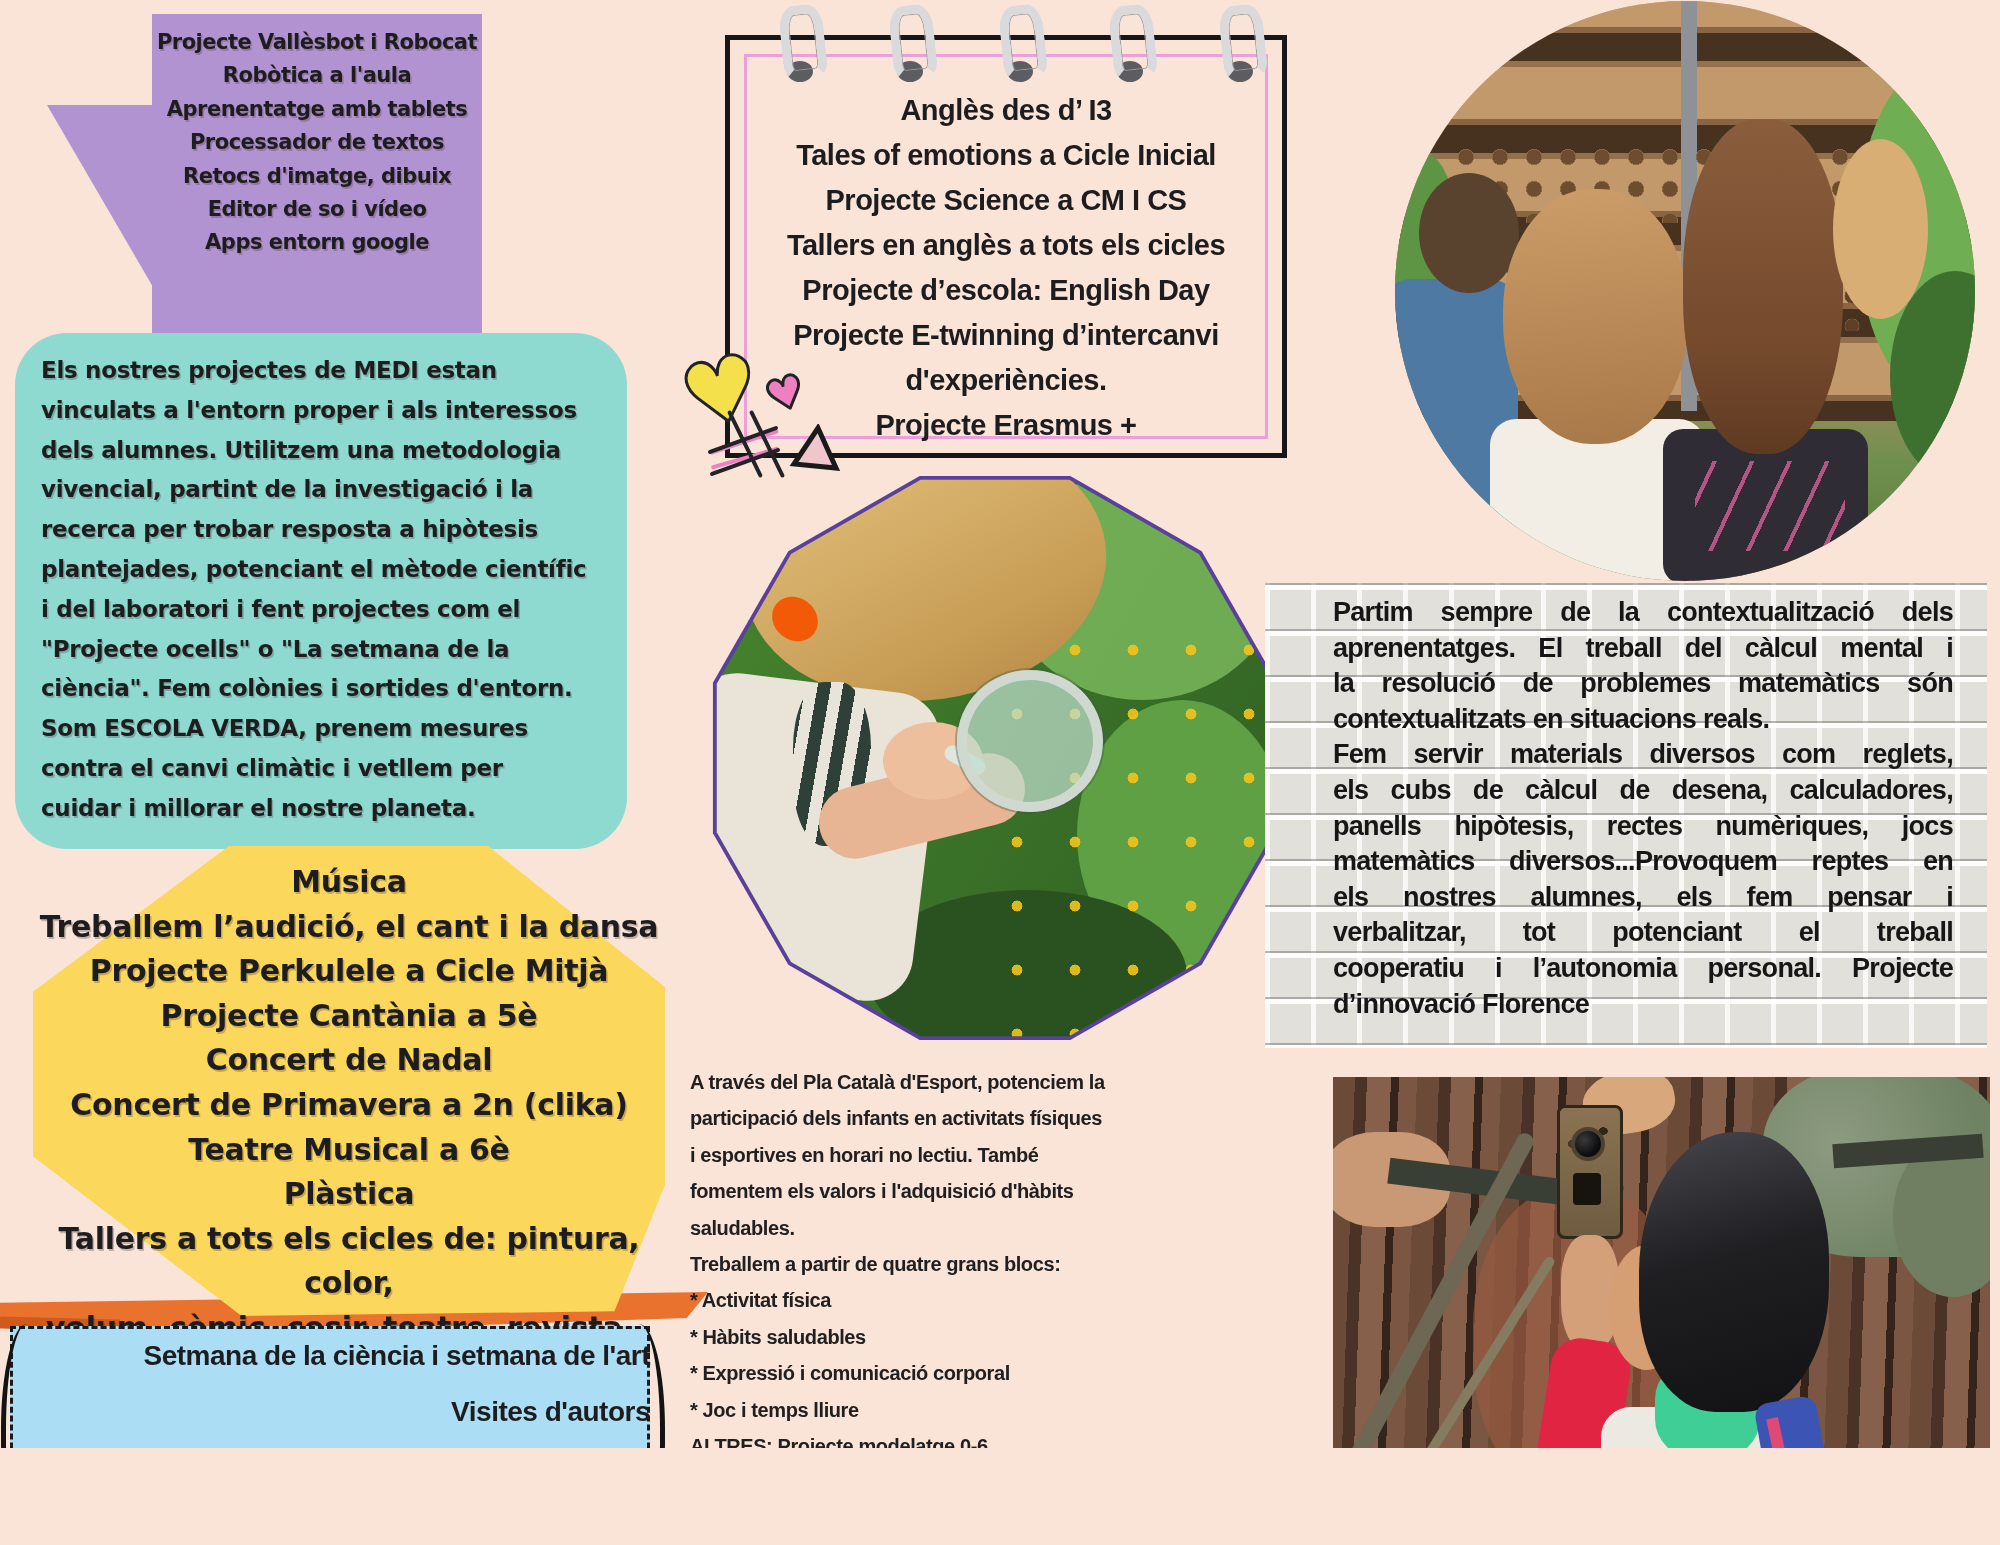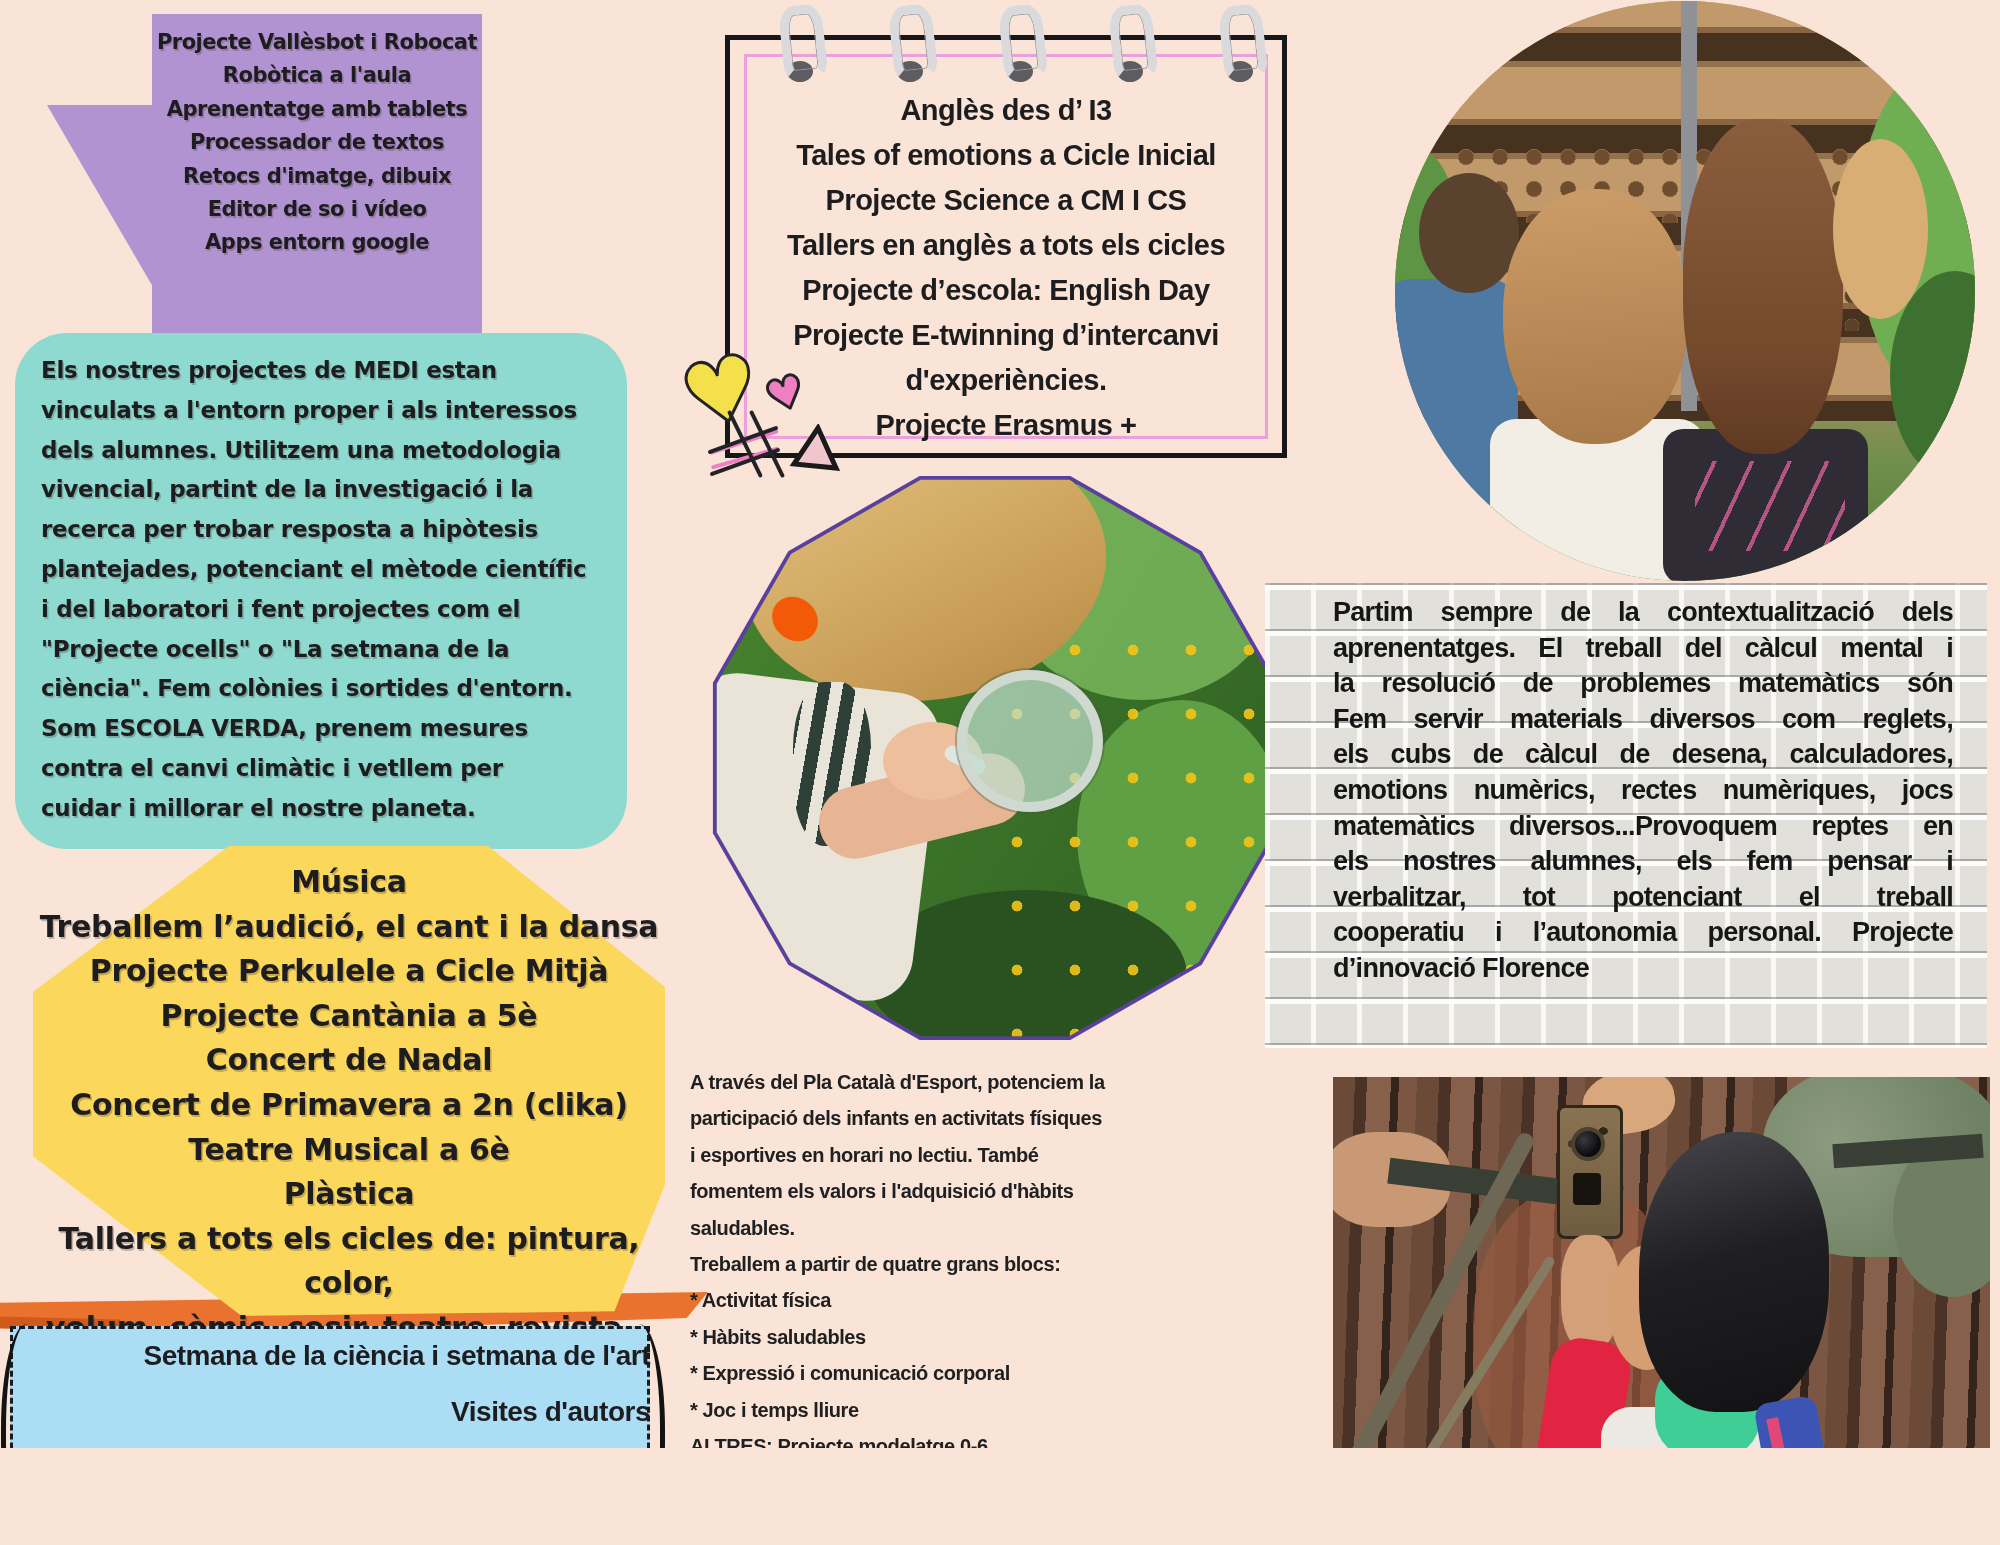--- a/index.html
+++ b/index.html
@@ -216,23 +216,24 @@
       <div class="abs" style="left:236px;top:282px;width:44px;height:16px;border-radius:8px;background:#dfe5df;transform:rotate(28deg);"></div>
       <div class="abs" style="left:250px;top:200px;width:126px;height:122px;border-radius:50%;
         border:10px solid #cfd9cf;background:rgba(190,222,205,.72);box-shadow:0 0 0 2px rgba(70,90,70,.4);"></div>
     </div>
   </div>
 
   <div class="abs tiles">
     <div class="jline jj">Partim sempre de la contextualització dels</div>
     <div class="jline jj">aprenentatges. El treball del càlcul mental i</div>
     <div class="jline jj">la resolució de problemes matemàtics són</div>
+    <div class="jline">contextualitzats en situacions reals.</div>
     <div class="jline jj">Fem servir materials diversos com reglets,</div>
     <div class="jline jj">els cubs de càlcul de desena, calculadores,</div>
-    <div class="jline jj">emotions numèrics, rectes numèriques, jocs</div>
+    <div class="jline jj">panells hipòtesis, rectes numèriques, jocs</div>
     <div class="jline jj">matemàtics diversos...Provoquem reptes en</div>
     <div class="jline jj">els nostres alumnes, els fem pensar i</div>
     <div class="jline jj">verbalitzar, tot potenciant el treball</div>
     <div class="jline jj">cooperatiu i l’autonomia personal. Projecte</div>
     <div class="jline">d’innovació Florence</div>
   </div>
 
   <div class="abs sport-text multiline">A través del Pla Català d'Esport, potenciem la
 participació dels infants en activitats físiques
 i esportives en horari no lectiu. També

